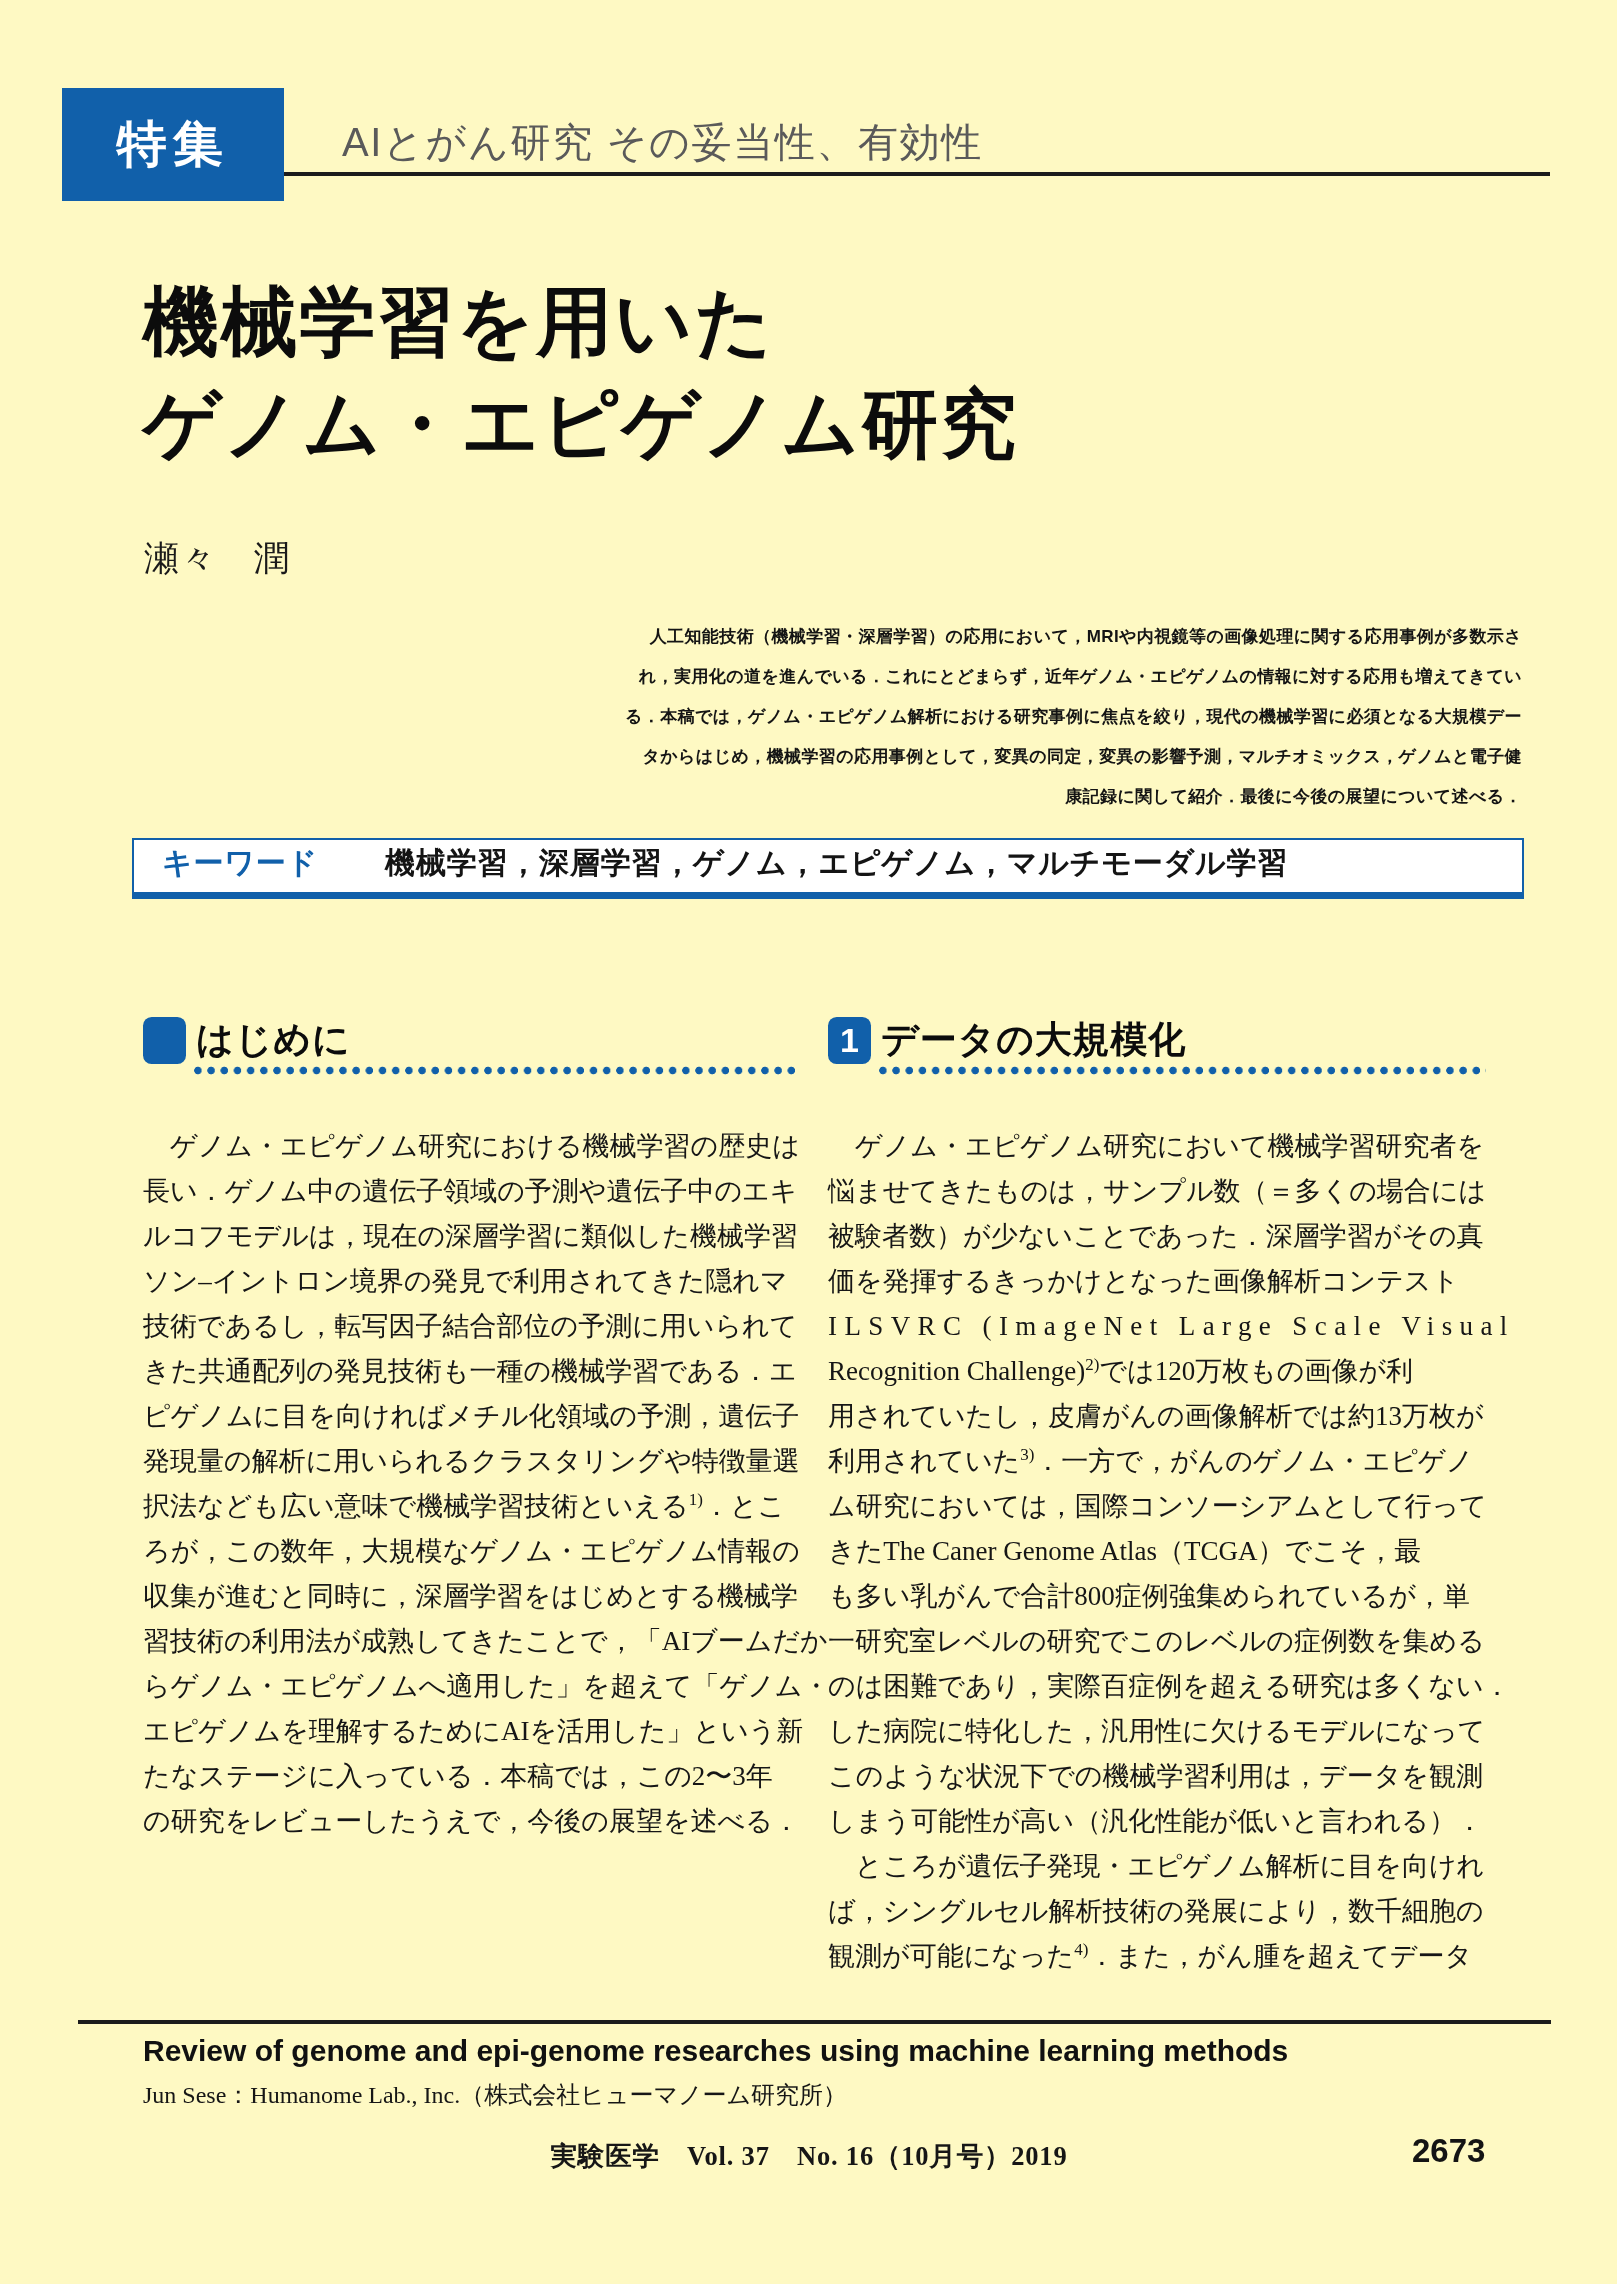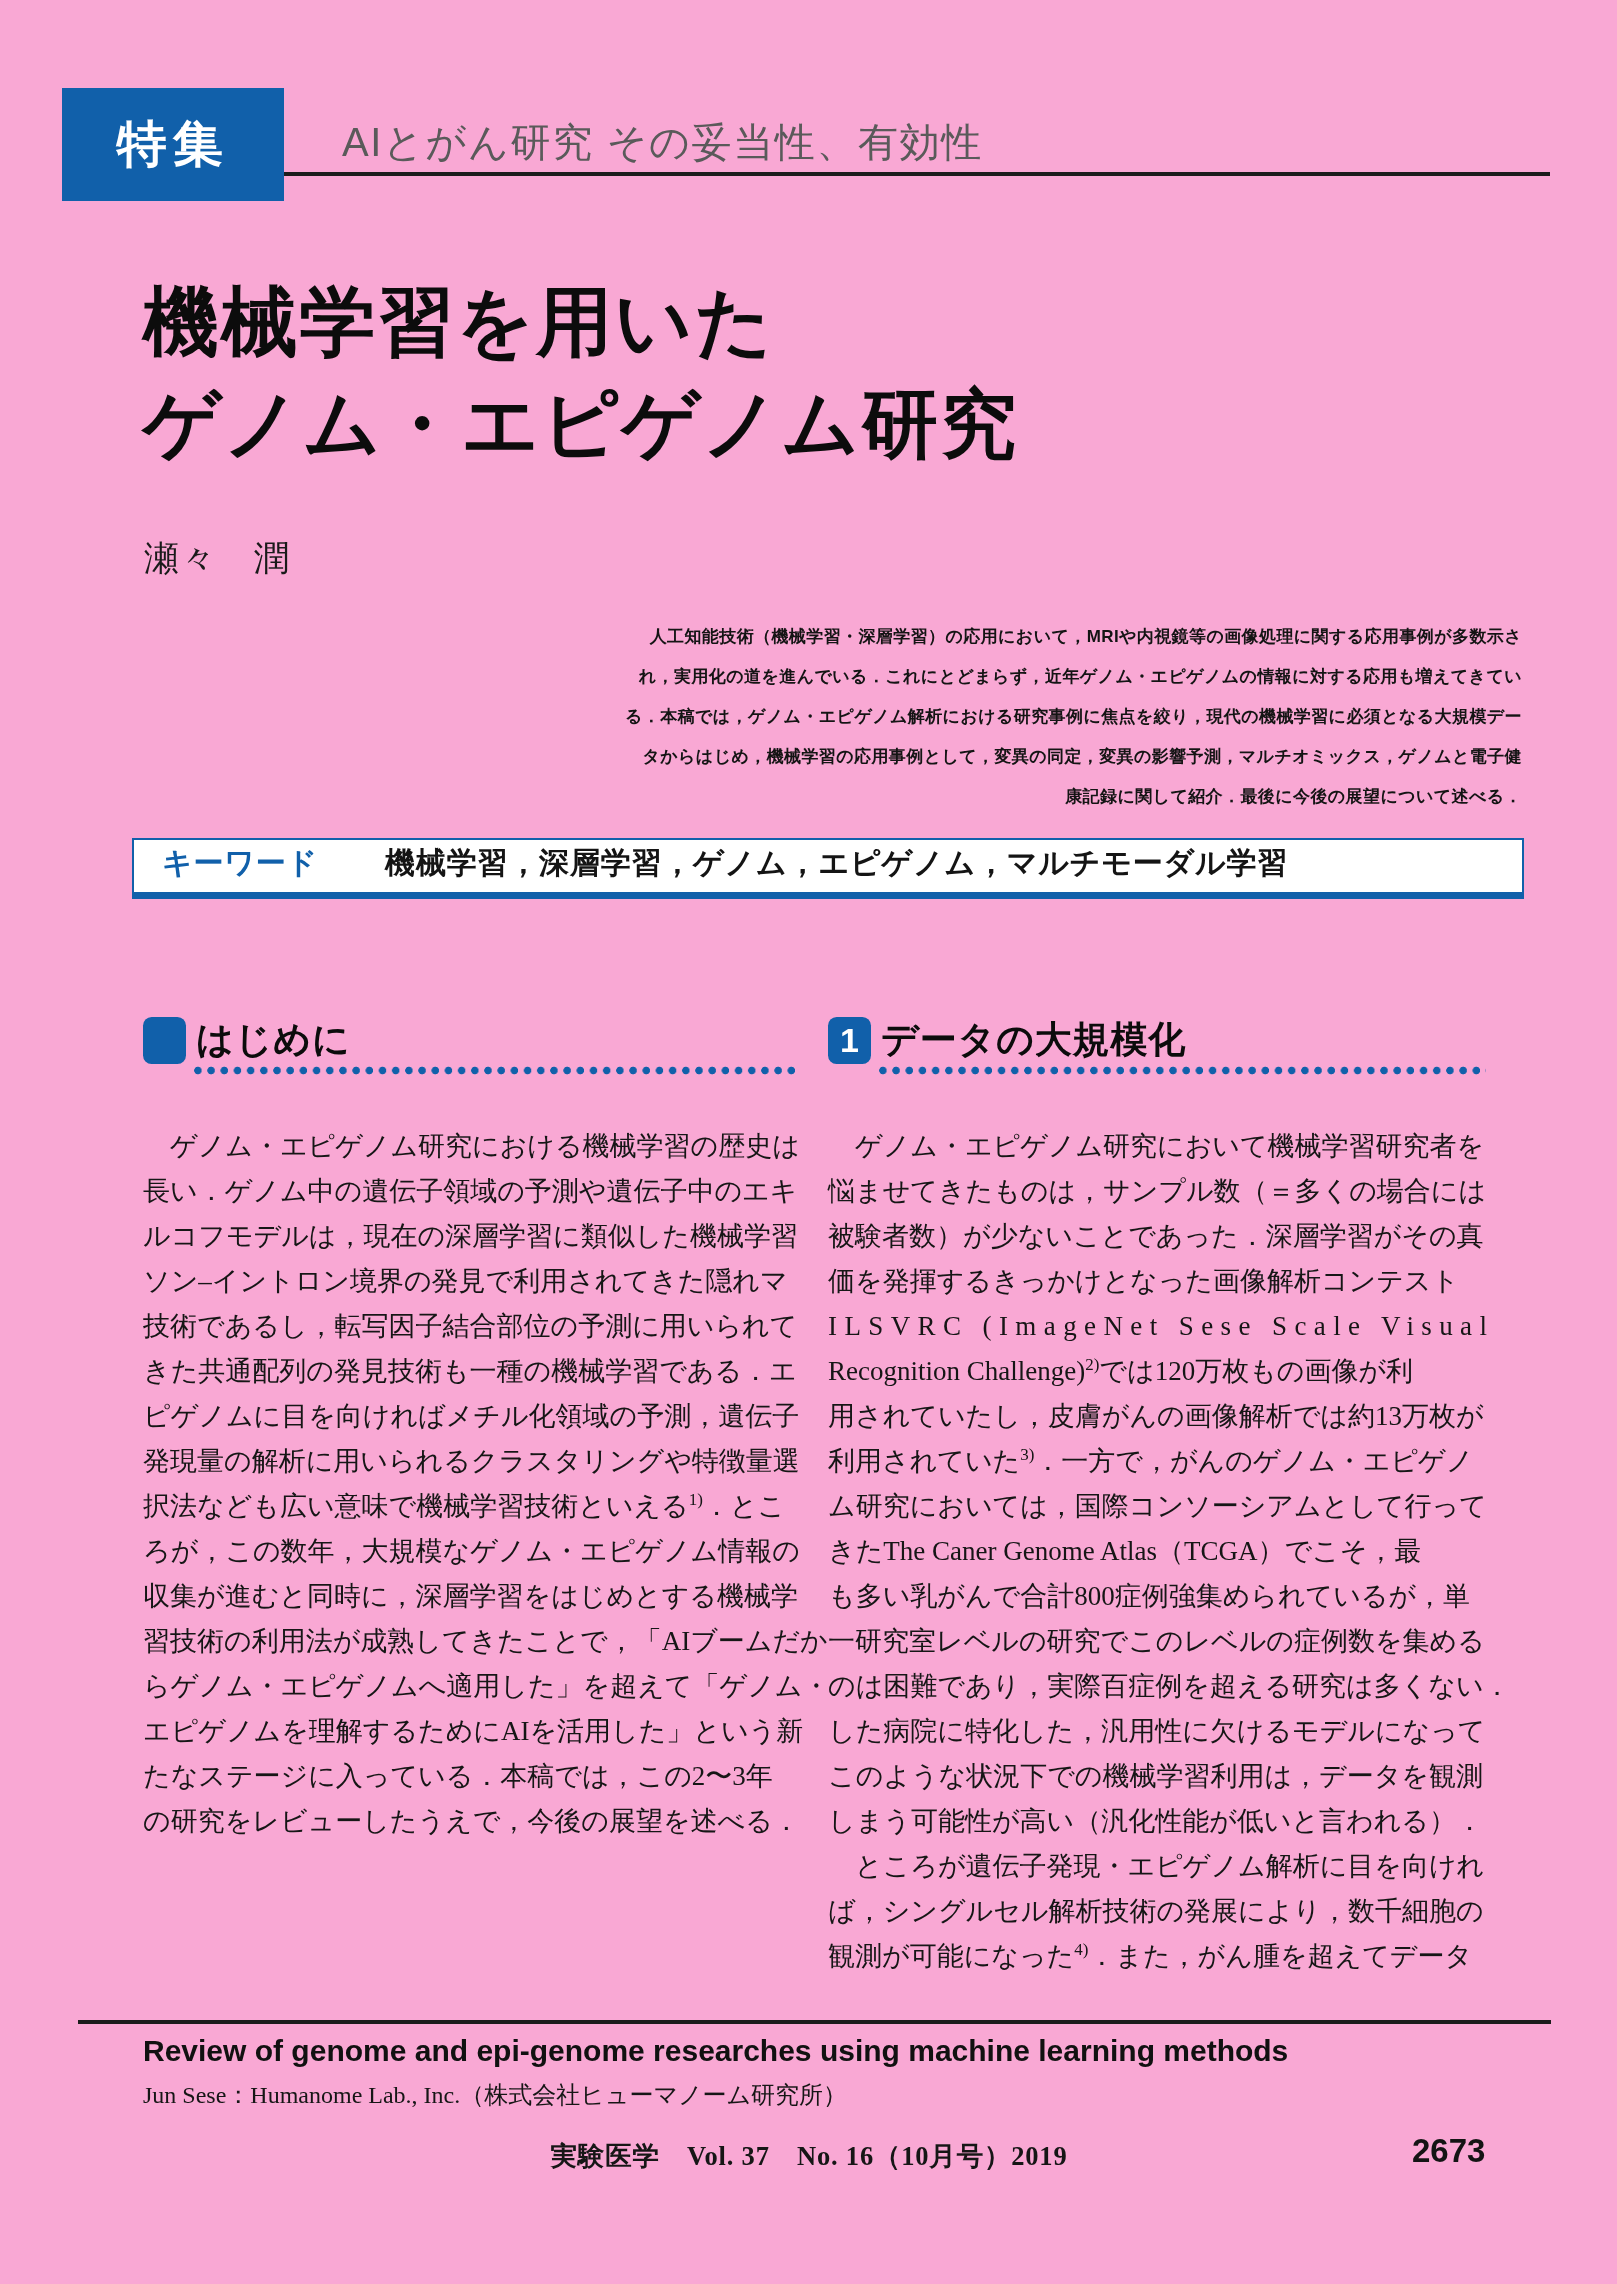--- a/index.html
+++ b/index.html
@@ -1,19 +1,19 @@
 <!DOCTYPE html>
 <html lang="ja" style="--accent: #1160aa;font-size:12.5px"><head>
 <meta charset="utf-8">
 <style>
   :root { --accent:#1160aa; --ink:#1a1a1a; }
   * { box-sizing:border-box; }
   html,body { margin:0; padding:0; background:#e8e8e8; }
   .page {
-    position:relative; width:1618px; height:2284px; background:#f9a8d4;
+    position:relative; width:1618px; height:2284px; background:#fef9c3;
     font-family:"Liberation Serif","DejaVu Serif",serif; color:var(--ink);
     margin:0 auto; overflow:hidden;
   }
   .sans { font-family:"Liberation Sans","DejaVu Sans",sans-serif; }
 
   
   .feature-box { position:absolute; left:62px; top:88px; width:222px; height:113px;
     background:var(--accent); display:flex; align-items:center; justify-content:center; }
   .feature-box .tag { color:#fff; font-size:50px; font-weight:700; letter-spacing:6.2px; }
   .header-rule { position:absolute; left:284px; top:172px; width:1266px; height:3.9px; background:#1c1c1c; }
@@ -125,21 +125,21 @@
         <span class="sec-num sans">1</span>
       </div>
       <div class="sec-title sans">データの大規模化</div>
       <div class="sec-dots"></div>
     </div>
     <div class="colbody">
         <div class="bl">　ゲノム・エピゲノム研究において機械学習研究者を</div>
         <div class="bl">悩ませてきたものは，サンプル数（＝多くの場合には</div>
         <div class="bl">被験者数）が少ないことであった．深層学習がその真</div>
         <div class="bl">価を発揮するきっかけとなった画像解析コンテスト</div>
-        <div class="bl"><span class="spread">ILSVRC (ImageNet Sese Scale Visual</span></div>
+        <div class="bl"><span class="spread">ILSVRC (ImageNet Large Scale Visual</span></div>
         <div class="bl"><span>Recognition Challenge)</span><sup>2)</sup><span>では120万枚もの画像が利</span></div>
         <div class="bl">用されていたし，皮膚がんの画像解析では約13万枚が</div>
         <div class="bl"><span>利用されていた</span><sup>3)</sup><span>．一方で，がんのゲノム・エピゲノ</span></div>
         <div class="bl">ム研究においては，国際コンソーシアムとして行って</div>
         <div class="bl">きたThe Caner Genome Atlas（TCGA）でこそ，最</div>
         <div class="bl">も多い乳がんで合計800症例強集められているが，単</div>
         <div class="bl">一研究室レベルの研究でこのレベルの症例数を集める</div>
         <div class="bl">のは困難であり，実際百症例を超える研究は多くない．</div>
         <div class="bl">した病院に特化した，汎用性に欠けるモデルになって</div>
         <div class="bl">このような状況下での機械学習利用は，データを観測</div>

